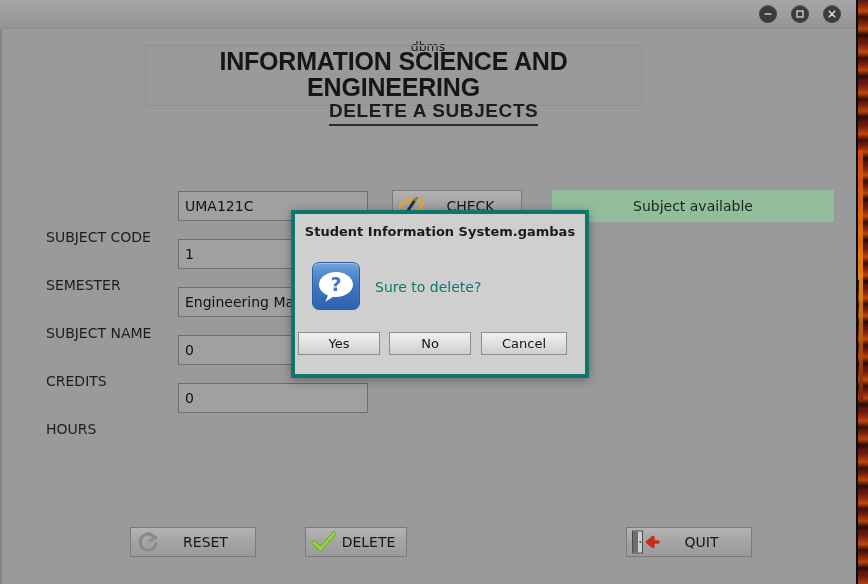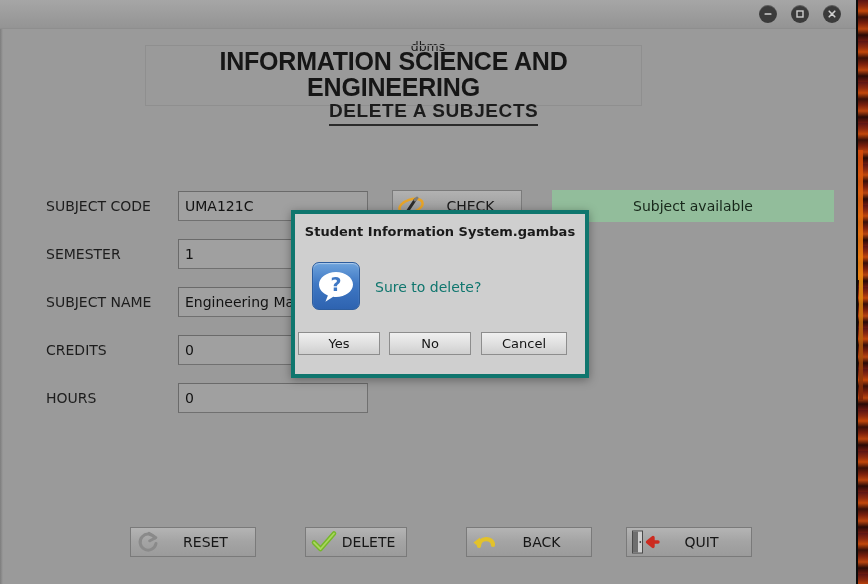--- a/index.html
+++ b/index.html
@@ -126,20 +126,21 @@
   }
 
   
   .field-label {
     position:absolute;
     left: 46px;
     font-size: 14px;
     color: #1d1d1d;
     font-family: "DejaVu Sans", sans-serif;
     white-space: nowrap;
+    margin-top: 31px;
   }
   .field-input {
     position:absolute;
     left: 178px;
     width: 190px;
     height: 30px;
     box-sizing: border-box;
     background: #a0a0a0;
     border: 1px solid #707070;
     border-top-color: #6a6a6a;
@@ -342,29 +343,20 @@
     <div class="action-button" id="btn-delete">
       <span class="icon-box">
         <svg width="30" height="26" viewBox="0 0 30 26">
           <path d="M5 13.5 L11.5 20 L25 4.5" fill="none" stroke="#76b72a" stroke-width="4.6" stroke-linecap="round" stroke-linejoin="round"></path>
           <path d="M5 13.5 L11.5 20 L25 4.5" fill="none" stroke="#a9d75d" stroke-width="1.8" stroke-linecap="round" stroke-linejoin="round"></path>
         </svg>
       </span>
       <span class="btn-label">DELETE</span>
     </div>
 
-    <div class="action-button" id="btn-back">
-      <span class="icon-box">
-        <svg width="30" height="26" viewBox="0 0 30 26">
-          <path d="M9 17 C9 8, 23 8, 23 16" fill="none" stroke="#e3c22a" stroke-width="4.2" stroke-linecap="round"></path>
-          <path d="M3.5 13.5 L10 8.5 L10 19 Z" fill="#e3c22a"></path>
-        </svg>
-      </span>
-      <span class="btn-label">BACK</span>
-    </div>
 
     <div class="action-button" id="btn-quit">
       <span class="icon-box">
         <svg width="30" height="26" viewBox="0 0 30 26">
           <rect x="2" y="1.5" width="11" height="23" fill="#4a4a4a"></rect>
           <rect x="3" y="2.5" width="9" height="21" fill="#cfcfcf"></rect>
           <rect x="3" y="2.5" width="5" height="21" fill="#6e6e6e"></rect>
           <circle cx="10.3" cy="13" r="0.9" fill="#3a3a3a"></circle>
           <path d="M28 13 L21 13 M23 8.5 L17.5 13 L23 17.5 Z" fill="#cc2b20" stroke="#cc2b20" stroke-width="3.4" stroke-linejoin="round" stroke-linecap="round"></path>
         </svg>

